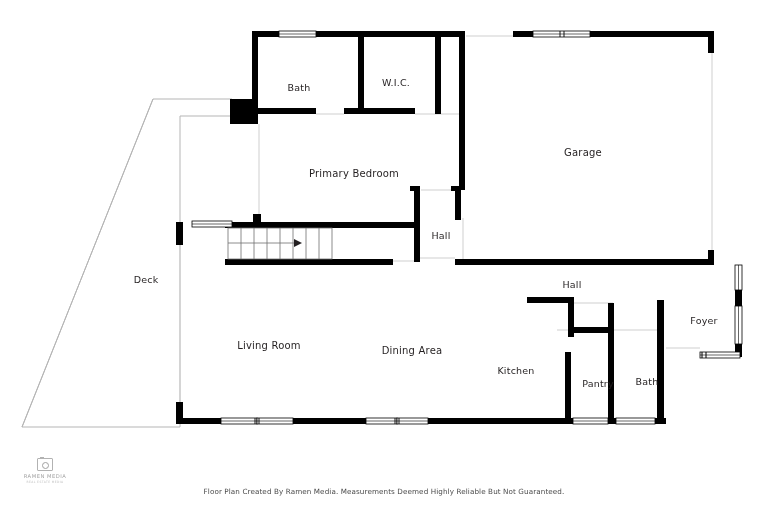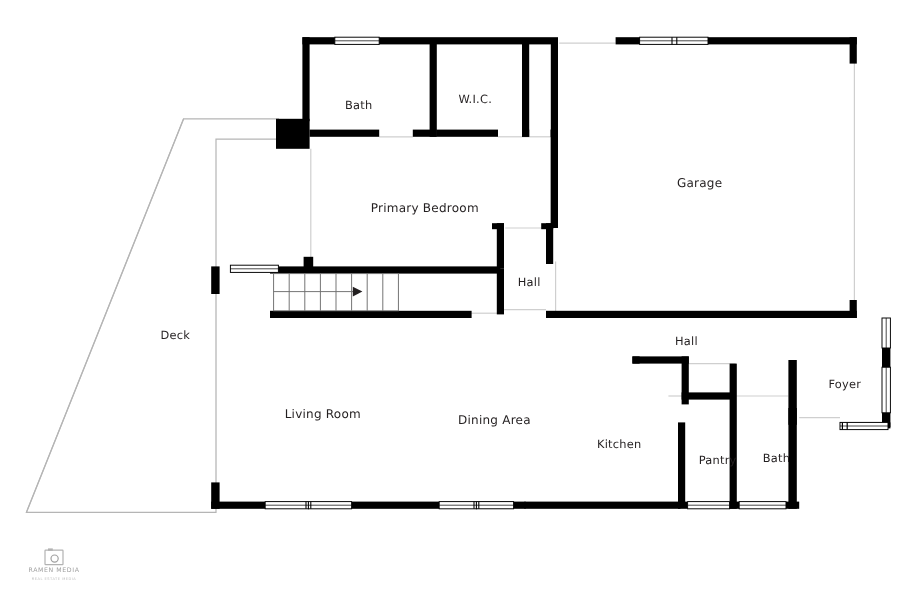--- a/index.html
+++ b/index.html
@@ -324,14 +324,15 @@
     </g>
 
   </svg>
 
   <div class="logo-block">
     <div class="logo-mark"></div>
     <div class="logo-text">RAMEN MEDIA</div>
     <div class="logo-sub">REAL ESTATE MEDIA</div>
   </div>
 
+  <div class="footer-note">Floor Plan Created By Ramen Media. Measurements Deemed Highly Reliable But Not Guaranteed.</div>
 
 </div>
 
 </body></html>

